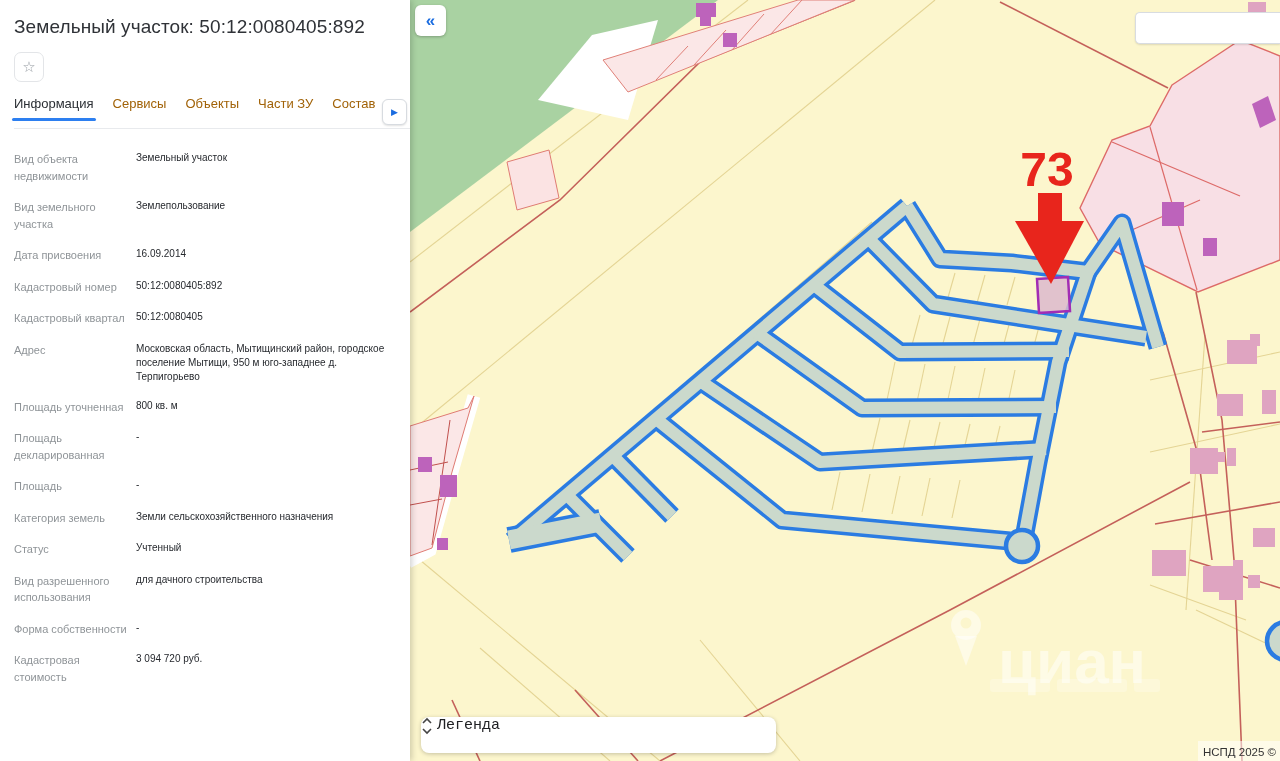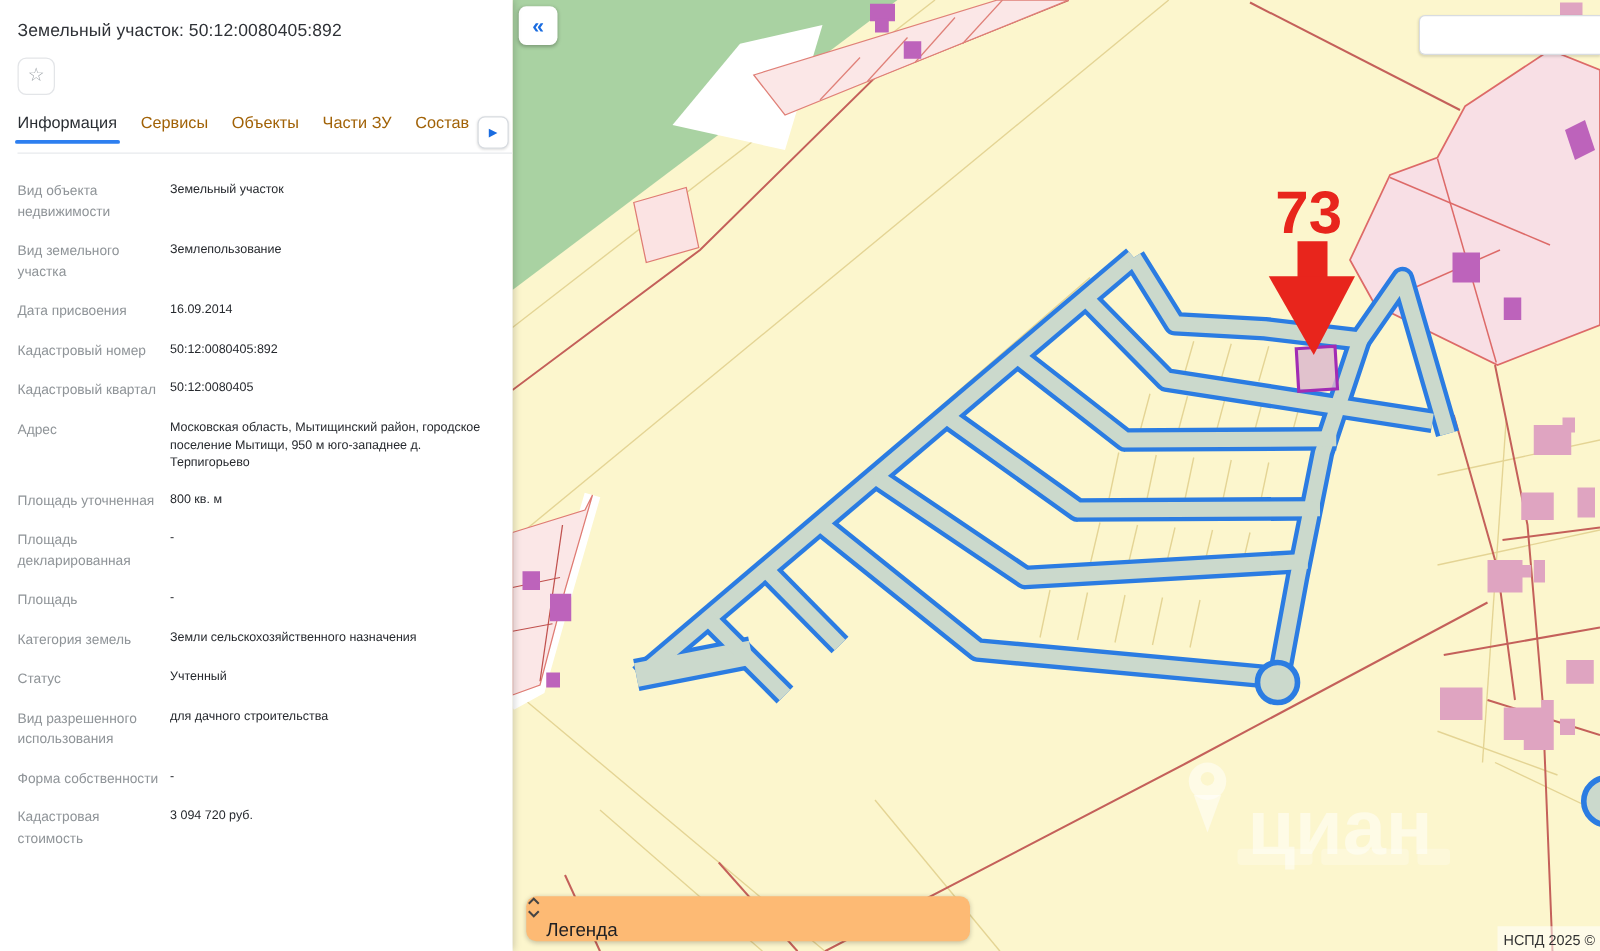--- a/index.html
+++ b/index.html
@@ -2,21 +2,21 @@
 <html><head>
 <meta charset="utf-8">
 <style>
   * { margin:0; padding:0; box-sizing:border-box; }
   html,body { width:1280px; height:761px; overflow:hidden; font-family:"Liberation Sans", sans-serif; }
   .app { position:relative; width:1280px; height:761px; background:#fff; }
 
   
   .panel { position:absolute; left:0; top:0; width:410px; height:761px; background:#fff; z-index:5;
            box-shadow:2px 0 6px rgba(0,0,0,.18); padding:0; overflow:hidden; }
-  .panel-title { margin:16px 14px 0 14px; font-size:14px; font-weight:500; color:#2f3237; letter-spacing:.1px; }
+  .panel-title { margin:16px 14px 0 14px; font-size:19px; font-weight:500; color:#2f3237; letter-spacing:.1px; }
   .star-btn { margin:14px 0 0 14px; width:30px; height:30px; border:1px solid #e3e5e8; border-radius:7px;
               background:#fff; color:#9aa0a6; font-size:15px; line-height:28px; text-align:center; cursor:pointer; }
   .tabs { position:relative; display:flex; align-items:flex-start; gap:19px; margin:14px 0 0 14px; padding-right:34px;
           border-bottom:1px solid #e8eaed; height:33px; }
   .tab { font-size:13px; color:#a16207; padding-bottom:9px; white-space:nowrap; cursor:pointer; position:relative; }
   .tab.active { color:#2a2e33; }
   .tab.active::after { content:""; position:absolute; left:-2px; right:-2px; bottom:-1px; height:3px;
                        background:#2d7ff0; border-radius:2px; }
   .tabs-more { position:absolute; right:3px; bottom:3px; width:25px; height:26px; background:#fff;
                border:1px solid #d7dbe0; border-radius:6px; box-shadow:0 1px 2px rgba(0,0,0,.12);
@@ -29,23 +29,23 @@
   
   .map { position:absolute; left:410px; top:0; width:870px; height:761px; background:#fcf6cd; }
   .map svg { position:absolute; left:0; top:0; }
 
   .collapse-btn { position:absolute; left:5px; top:5px; width:31px; height:31px; background:#fff; border:none;
                   border-radius:6px; box-shadow:0 1px 3px rgba(0,0,0,.25); color:#1a6ce0; font-size:17px;
                   font-weight:bold; line-height:30px; text-align:center; cursor:pointer; z-index:3; }
   .search-box { position:absolute; right:0; top:12px; width:145px; height:32px; background:#fff;
                 border:1px solid #d8dce1; border-right:none; border-radius:5px 0 0 5px;
                 box-shadow:0 1px 2px rgba(0,0,0,.12); z-index:3; font-size:13px; padding:0 8px; color:#333; }
-  .legend-bar { position:absolute; left:11px; top:717px; width:355px; height:36px; background:#fdba74;
-                border-radius:8px; box-shadow:0 1px 4px rgba(0,0,0,.22); display:flex; align-items:flex-end;
-                padding:0 14px 0 16px; z-index:3; cursor:pointer; }
+  .legend-bar { position:absolute; left:11px; top:717px; width:355px; height:36px; background:#ffffff;
+                border-radius:8px; box-shadow:0 1px 4px rgba(0,0,0,.22); display:flex; align-items:flex-start;
+                padding:0 14px 0 16px; z-index:3; cursor:pointer;font-family:Liberation Mono, monospace; }
   .legend-label { font-size:15px; color:#202124; flex:1; }
 </style>
 </head>
 <body>
 
 <div class="app">
 
   <aside class="panel">
     <h1 class="panel-title">Земельный участок: 50:12:0080405:892</h1>
     <button class="star-btn">

